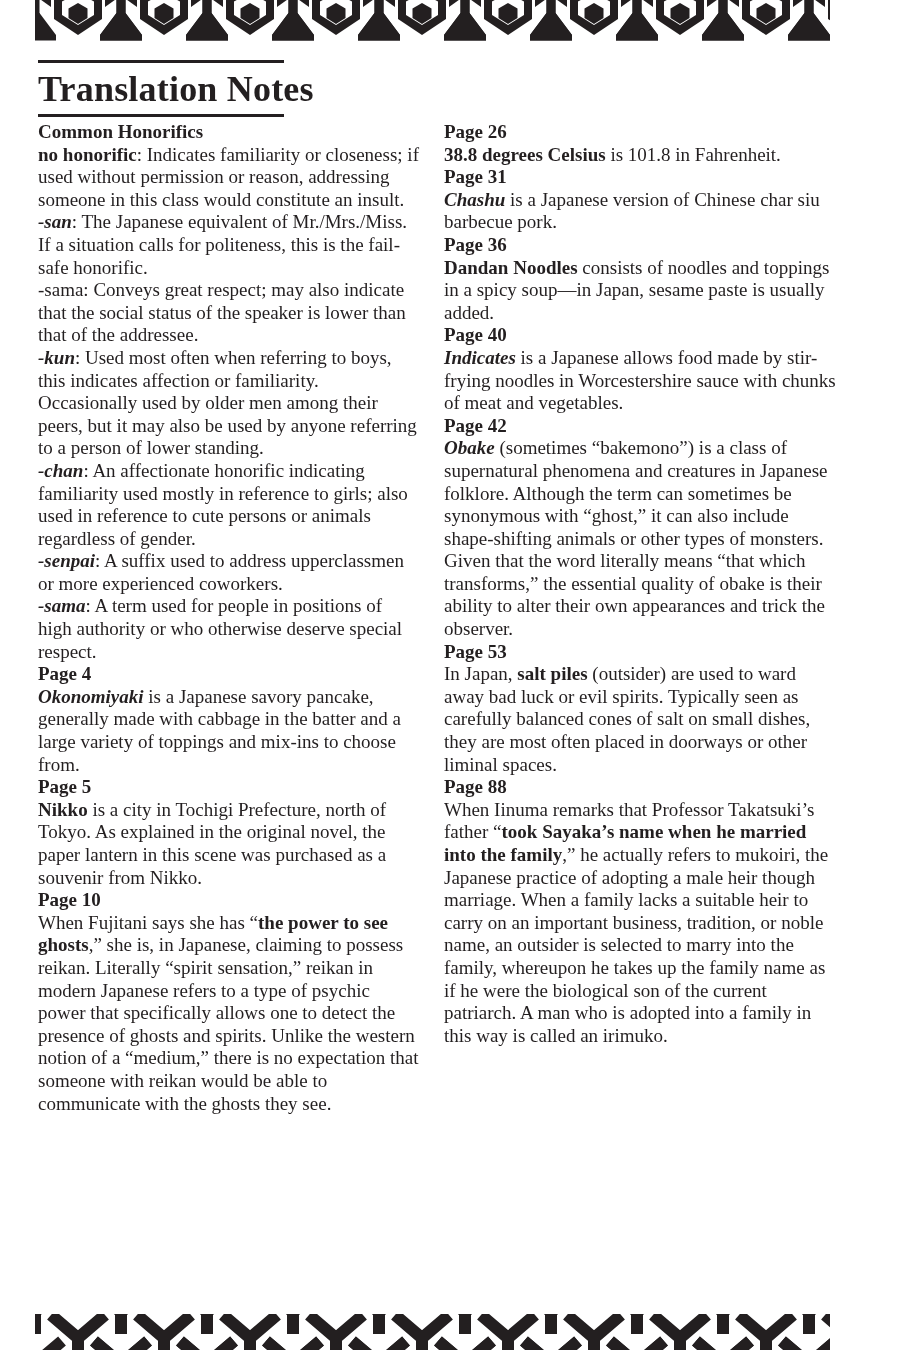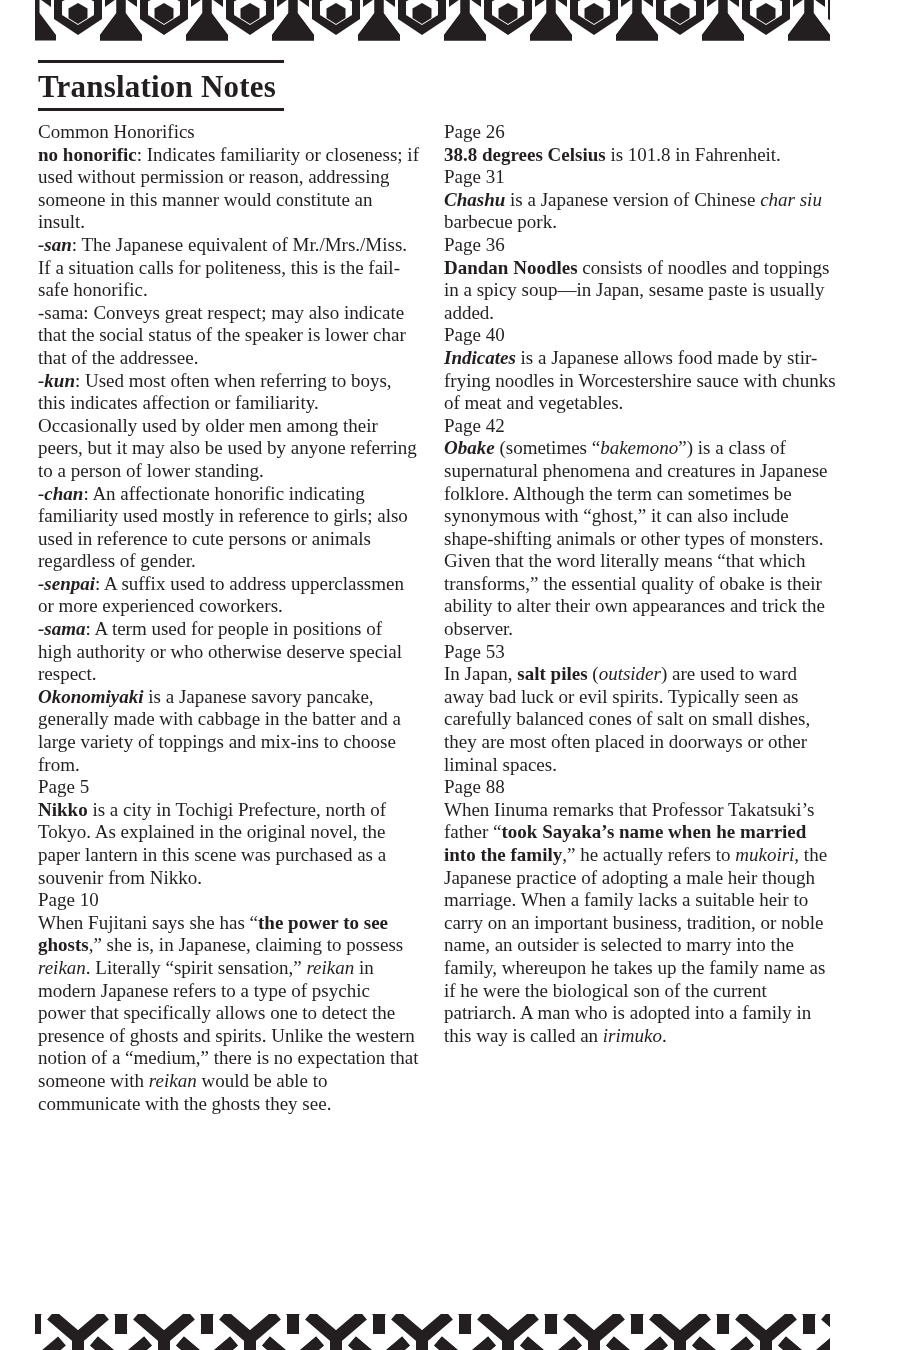--- a/index.html
+++ b/index.html
@@ -12,40 +12,40 @@
     overflow:hidden;
   }
   .band{position:absolute;left:35px;width:795px;overflow:hidden;}
   #band-top{top:0;height:42px;}
   #band-bottom{top:1314px;height:36px;}
 
   #title-block{position:absolute;left:38px;top:60px;}
   #title-block .rule{width:246px;height:3px;background:#231f20;}
   #title-block h1{
     margin:7px 0 4px 0;
-    font-size:31px;
+    font-size:36px;
     font-weight:bold;
     letter-spacing:0.2px;
     line-height:1.1;
   }
 
   .col{
     position:absolute;top:121px;
     font-size:19px;
     line-height:22.6px;
   }
   #col-left{left:38px;width:382px;}
   #col-right{left:444px;width:392px;}
 
   section{margin:0 0 0 0;}
   section + section{}
-  .heading{font-weight:normal;}
+  .heading{font-weight:bold;}
   p{margin:0;}
   .b{font-weight:bold;}
-  .i{font-style:italic;}
+  .i{}
   .bi{font-weight:bold;font-style:italic;text-align:center;}
 </style>
 </head>
 <body>
 
 <div class="band" id="band-top">
   <svg width="795" height="42" viewBox="0 0 795 42" xmlns="http://www.w3.org/2000/svg">
     <defs>
       <g id="topUnit" fill="#231f20">
 
@@ -78,29 +78,30 @@
 
 <div id="title-block">
   <div class="rule"></div>
   <h1>Translation Notes</h1>
   <div class="rule"></div>
 </div>
 
 <div class="col" id="col-left">
     <section>
       <div class="heading">Common Honorifics</div>
-      <p><span class="b">no honorific</span><span>: Indicates familiarity or closeness; if used without permission or reason, addressing someone in this manner would constitute an insult.</span></p>
+      <p><span class="b">no honorific</span><span>: Indicates familiarity or closeness; if used without permission or reason, addressing someone in this class would constitute an insult.</span></p>
       <p><span class="bi">-san</span><span>: The Japanese equivalent of Mr./Mrs./Miss. If a situation calls for politeness, this is the fail-safe honorific.</span></p>
-      <p><span>-sama: Conveys great respect; may also indicate that the social status of the speaker is lower char that of the addressee.</span></p>
+      <p><span>-sama: Conveys great respect; may also indicate that the social status of the speaker is lower than that of the addressee.</span></p>
       <p><span class="bi">-kun</span><span>: Used most often when referring to boys, this indicates affection or familiarity. Occasionally used by older men among their peers, but it may also be used by anyone referring to a person of lower standing.</span></p>
       <p><span class="bi">-chan</span><span>: An affectionate honorific indicating familiarity used mostly in reference to girls; also used in reference to cute persons or animals regardless of gender.</span></p>
       <p><span class="bi">-senpai</span><span>: A suffix used to address upperclassmen or more experienced coworkers.</span></p>
       <p><span class="bi">-sama</span><span>: A term used for people in positions of high authority or who otherwise deserve special respect.</span></p>
     </section>
     <section>
+      <div class="heading">Page 4</div>
       <p><span class="bi">Okonomiyaki</span><span> is a Japanese savory pancake, generally made with cabbage in the batter and a large variety of toppings and mix-ins to choose from.</span></p>
     </section>
     <section>
       <div class="heading">Page 5</div>
       <p><span class="b">Nikko</span><span> is a city in Tochigi Prefecture, north of Tokyo. As explained in the original novel, the paper lantern in this scene was purchased as a souvenir from Nikko.</span></p>
     </section>
     <section>
       <div class="heading">Page 10</div>
       <p><span>When Fujitani says she has “</span><span class="b">the power to see ghosts</span><span>,” she is, in Japanese, claiming to possess </span><span class="i">reikan</span><span>. Literally “spirit sensation,” </span><span class="i">reikan</span><span> in modern Japanese refers to a type of psychic power that specifically allows one to detect the presence of ghosts and spirits. Unlike the western notion of a “medium,” there is no expectation that someone with </span><span class="i">reikan</span><span> would be able to communicate with the ghosts they see.</span></p>
     </section>

